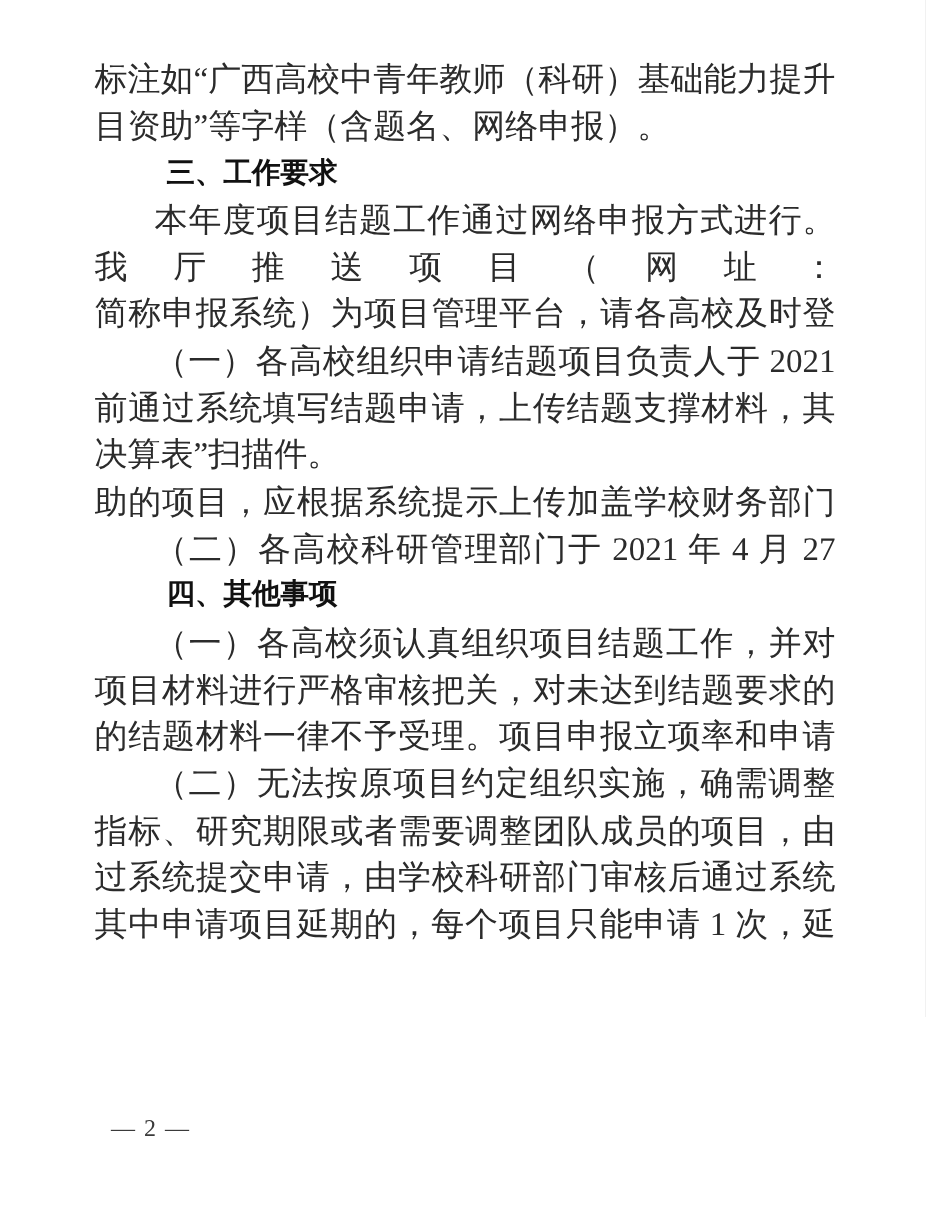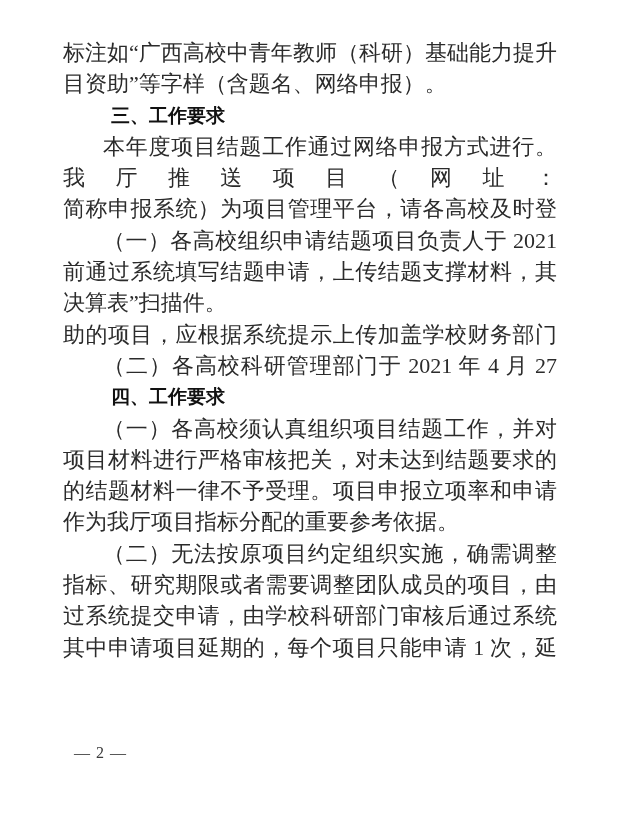--- a/index.html
+++ b/index.html
@@ -66,24 +66,23 @@
       <div class="line">目资助”等字样（含题名、网络申报）。</div>
       <div class="line heading">三、工作要求</div>
       <div class="line indent fill">本年度项目结题工作通过网络申报方式进行。广西高校科研</div>
       <div class="line fill">我厅推送项目（网址：http://keyanyun.myclub2.com，以下</div>
       <div class="line fill">简称申报系统）为项目管理平台，请各高校及时登录，网络申报</div>
       <div class="line indent fill">（一）各高校组织申请结题项目负责人于 2021 年 4 月 23 日</div>
       <div class="line fill">前通过系统填写结题申请，上传结题支撑材料，其中获得经费资</div>
       <div class="line">决算表”扫描件。</div>
       <div class="line fill">助的项目，应根据系统提示上传加盖学校财务部门公章的“经费</div>
       <div class="line indent fill">（二）各高校科研管理部门于 2021 年 4 月 27 日前审核并向</div>
-      <div class="line heading">四、工作要求</div>
+      <div class="line heading">四、其他事项</div>
       <div class="line indent fill">（一）各高校须认真组织项目结题工作，并对本校申请结题</div>
       <div class="line fill">项目材料进行严格审核把关，对未达到结题要求的项目及不合格</div>
       <div class="line fill">的结题材料一律不予受理。项目申报立项率和申请结题通过率将</div>
-      <div class="line">作为我厅项目指标分配的重要参考依据。</div>
       <div class="line indent fill">（二）无法按原项目约定组织实施，确需调整项目研究内容、</div>
       <div class="line fill">指标、研究期限或者需要调整团队成员的项目，由项目负责人通</div>
       <div class="line fill">过系统提交申请，由学校科研部门审核后通过系统报我厅备案。</div>
       <div class="line fill">其中申请项目延期的，每个项目只能申请 1 次，延期时间不能超</div>
     </div>
   <div class="page-number">— 2 —</div>
 </div>
 
 </body></html>

